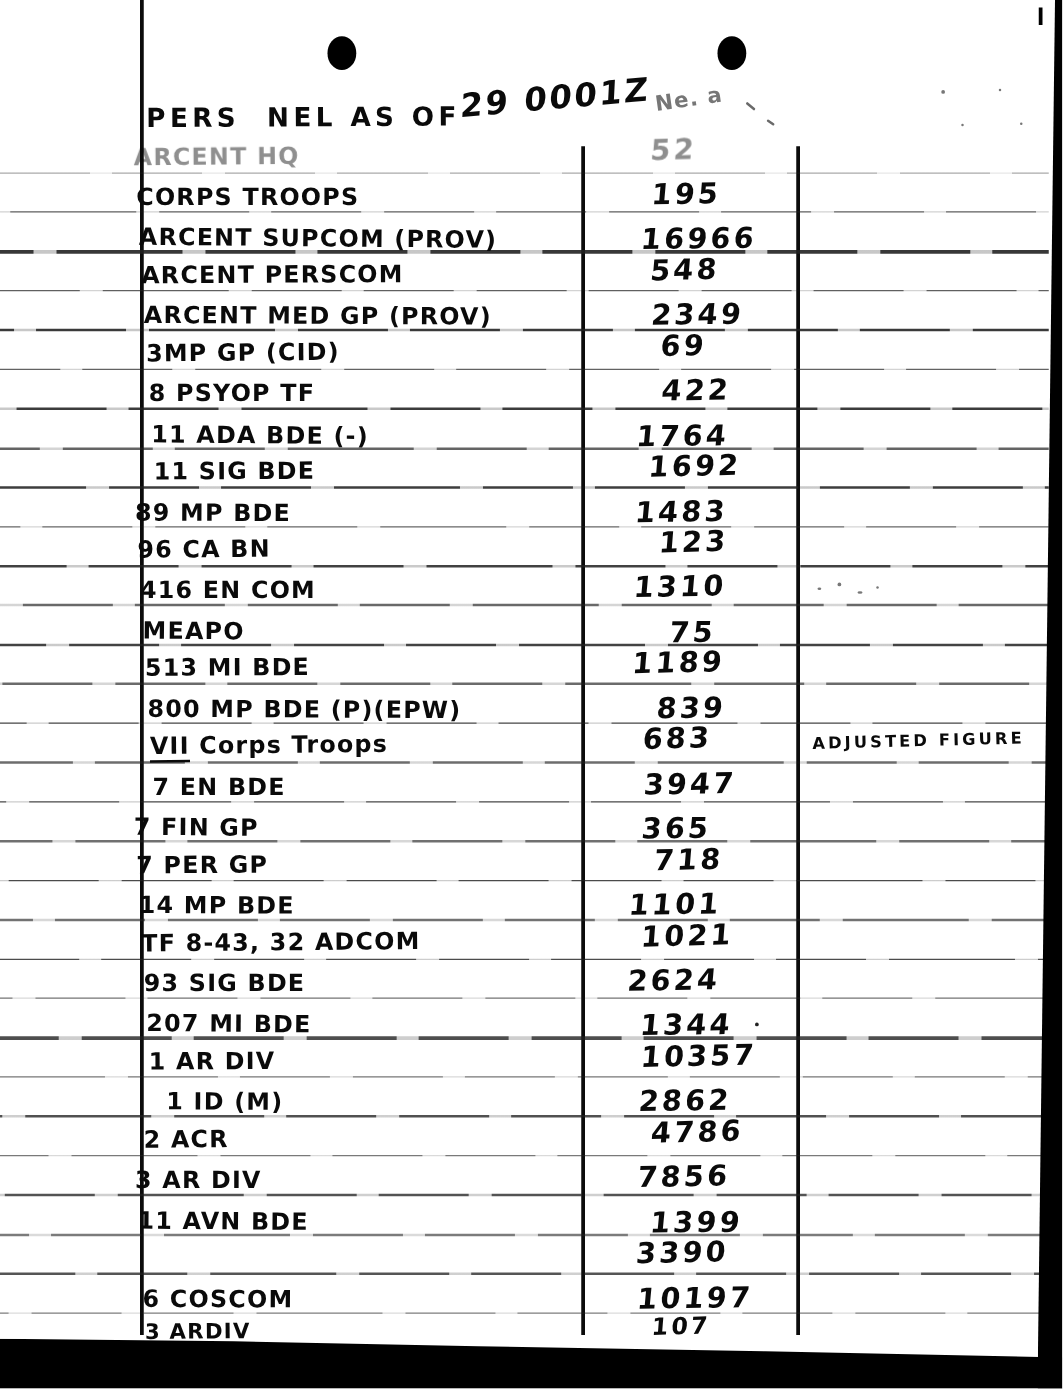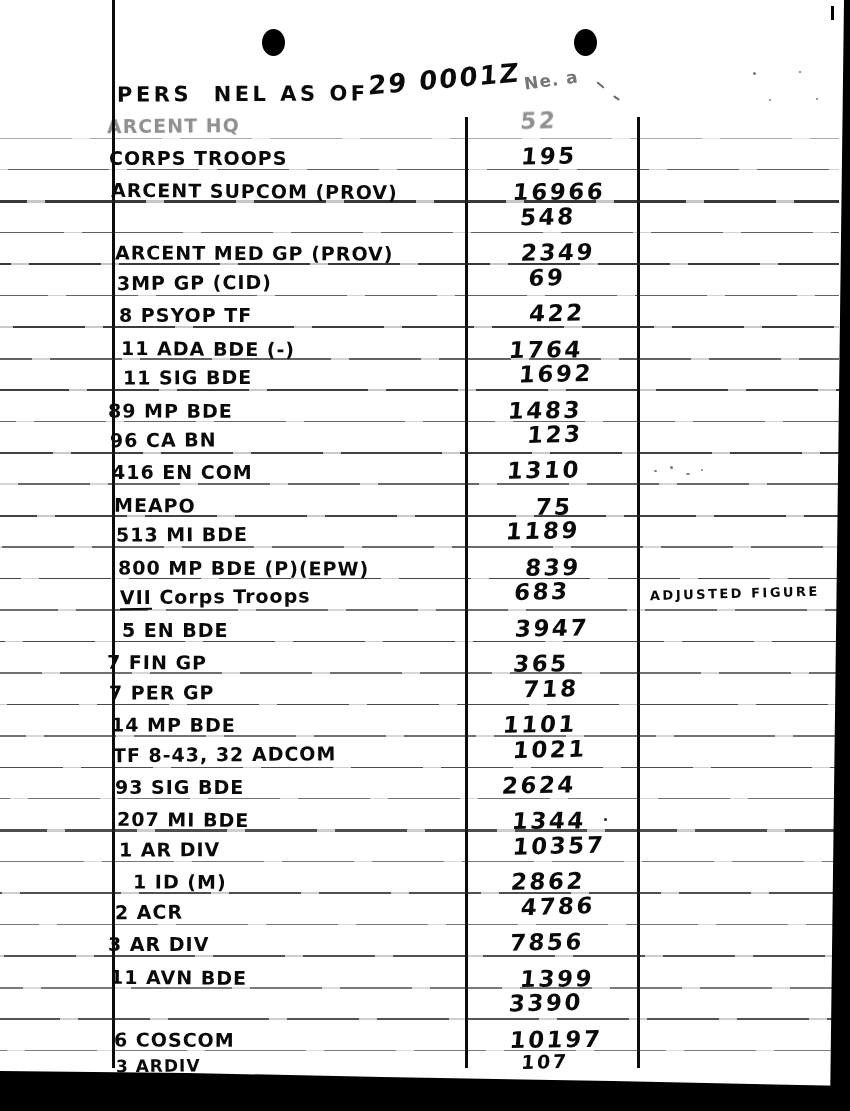--- a/index.html
+++ b/index.html
@@ -110,20 +110,21 @@
       </div>
       <div class="row" style="top: 139.95px; transform: rotate(0deg);">
         <div class="unit" style="left: 109px;">CORPS TROOPS</div>
         <div class="val" style="left: 468px;">195</div>
       </div>
       <div class="row" style="top: 171.4px; transform: rotate(0.5deg);">
         <div class="unit" style="left: 111px;">ARCENT SUPCOM (PROV)</div>
         <div class="val" style="left: 478px;">16966</div>
       </div>
       <div class="row" style="top: 202.85px; transform: rotate(-0.25deg);">
+        <div class="unit" style="left: 113px;">ARCENT PERSCOM</div>
         <div class="val" style="left: 467px;">548</div>
       </div>
       <div class="row" style="top: 234.3px; transform: rotate(0.25deg);">
         <div class="unit" style="left: 115px;">ARCENT MED GP (PROV)</div>
         <div class="val" style="left: 477px;">2349</div>
       </div>
       <div class="row" style="top: 265.75px; transform: rotate(-0.5deg);">
         <div class="unit" style="left: 117px;">3MP GP (CID)</div>
         <div class="val" style="left: 466px;">69</div>
       </div>
@@ -162,21 +163,21 @@
       <div class="row" style="top: 548.8px; transform: rotate(0.25deg);">
         <div class="unit" style="left: 118px;">800 MP BDE (P)(EPW)</div>
         <div class="val" style="left: 472px;">839</div>
       </div>
       <div class="row" style="top: 580.25px; transform: rotate(-0.5deg);">
         <div class="unit" style="left: 120px;"><span class="upfx">VII</span> Corps Troops</div>
         <div class="val" style="left: 461px;">683</div>
         <div class="note">ADJUSTED FIGURE</div>
       </div>
       <div class="row" style="top: 611.7px; transform: rotate(0deg);">
-        <div class="unit" style="left: 122px;">5 EN BDE</div>
+        <div class="unit" style="left: 122px;">7 EN BDE</div>
         <div class="val" style="left: 471px;">3947</div>
       </div>
       <div class="row" style="top: 643.15px; transform: rotate(0.5deg);">
         <div class="unit" style="left: 107px;">7 FIN GP</div>
         <div class="val" style="left: 460px;">365</div>
       </div>
       <div class="row" style="top: 674.6px; transform: rotate(-0.25deg);">
         <div class="unit" style="left: 109px;">7 PER GP</div>
         <div class="val" style="left: 470px;">718</div>
       </div>

